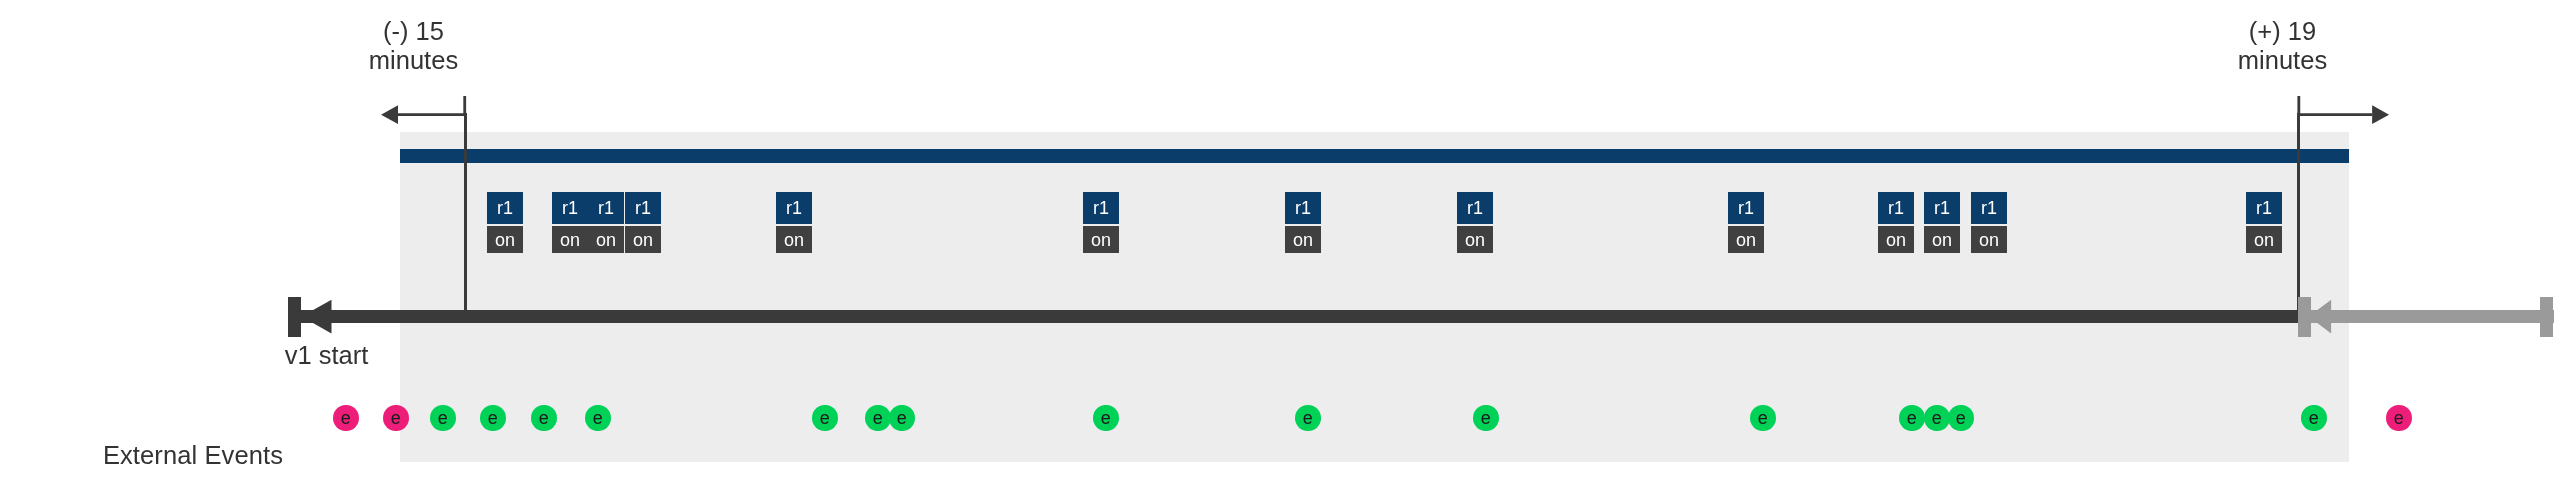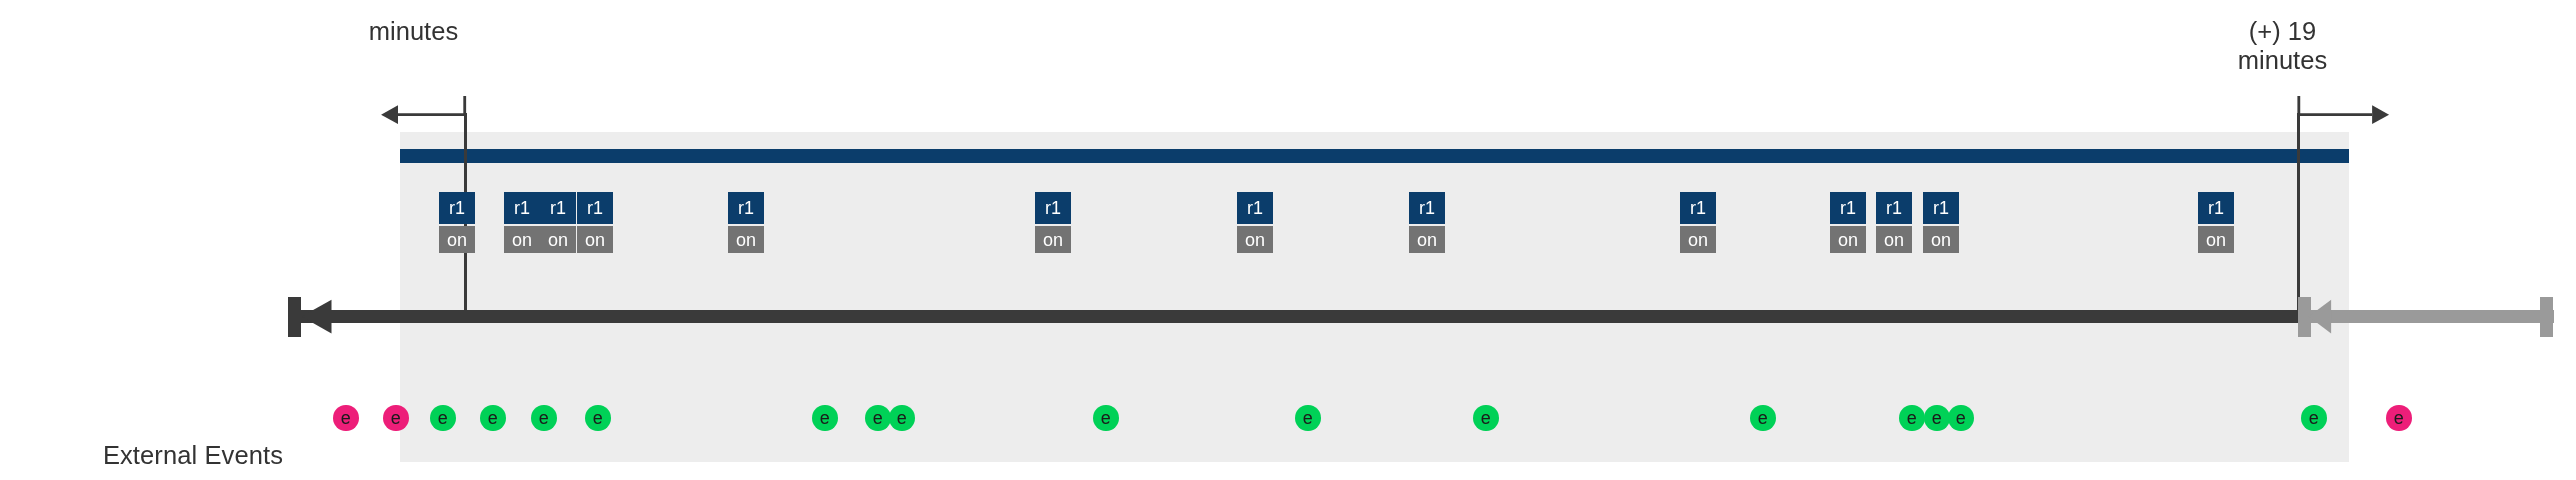--- a/index.html
+++ b/index.html
@@ -25,31 +25,31 @@
   .row-label{
     position:absolute;
     color:#333333;
     font-size:25.5px;
     letter-spacing:0.1px;
     white-space:nowrap;
     text-align:right;
   }
 
   
-  .chip-group{position:absolute;}
+  .chip-group{position:absolute;margin-left:48px;}
   .chip-r1,.chip-on{
     position:absolute;
     display:flex;align-items:center;justify-content:center;
     color:#ffffff;
     font-size:18px;
     line-height:1;
     white-space:nowrap;
   }
   .chip-r1{background:#0b3d6b;}
-  .chip-on{background:#737373;text-align:right;}
+  .chip-on{background:#404040;text-align:right;}
 
   
   .vguide{position:absolute;background:#3a3a3a;width:2.8px;}
 
   
   .callout{
     position:absolute;
     color:#333333;
     font-size:25.5px;
     line-height:29px;
@@ -84,20 +84,21 @@
 </head>
 <body>
 
 <div id="stage">
 
   <div class="band" style="left:400px;top:132px;width:1949px;height:330px;"></div>
 
   <div class="navy-rule" style="left:400px;top:149px;width:1949px;height:14px;"></div>
 
   <div class="callout" style="left:319px;top:17px;width:189px;">
+    <div>(-) 15</div>
     <div>minutes</div>
   </div>
   <svg class="callout-elbow" style="left:377px;top:94px;" width="104" height="47" viewBox="0 0 110 50">
     <path d="M 93 2 L 93 22 L 22 22" fill="none" stroke="#3a3a3a" stroke-width="3"></path>
     <path d="M 22 12 L 4 22 L 22 32 Z" fill="#3a3a3a"></path>
   </svg>
 
   <div class="callout" style="left:2188px;top:17px;width:189px;">
     <div>(+) 19</div>
     <div>minutes</div>
@@ -172,20 +173,21 @@
     <path d="M 40 6 L 8 24 L 40 42 Z" fill="#3a3a3a"></path>
   </svg>
 
   <div class="tl-bar" style="left:2298px;top:310px;width:256px;height:13.2px;background:#9a9a9a;"></div>
   <div class="tl-cap" style="left:2298px;top:297px;width:13.2px;height:40px;background:#9a9a9a;"></div>
   <div class="tl-cap" style="left:2540px;top:297px;width:13.2px;height:40px;background:#9a9a9a;"></div>
   <svg style="position:absolute;left:2303px;top:294px;" width="45" height="45" viewBox="0 0 48 48">
     <path d="M 30 6 L 30 42 L 6 24 Z" fill="#9a9a9a"></path>
   </svg>
 
+  <div class="start-label" style="left:232px;top:341px;width:189px;text-align:center;">v1 start</div>
 
   <div class="row-label" style="left:0px;top:405px;width:283px;margin-top:36px;">External Events</div>
 
   <div id="external-dots">
       <div class="ev" style="left: 333px; top: 405px; background: rgb(237, 30, 121);">e</div>
       <div class="ev" style="left: 383px; top: 405px; background: rgb(237, 30, 121);">e</div>
       <div class="ev" style="left: 430px; top: 405px; background: rgb(0, 209, 87);">e</div>
       <div class="ev" style="left: 480px; top: 405px; background: rgb(0, 209, 87);">e</div>
       <div class="ev" style="left: 531px; top: 405px; background: rgb(0, 209, 87);">e</div>
       <div class="ev" style="left: 585px; top: 405px; background: rgb(0, 209, 87);">e</div>

